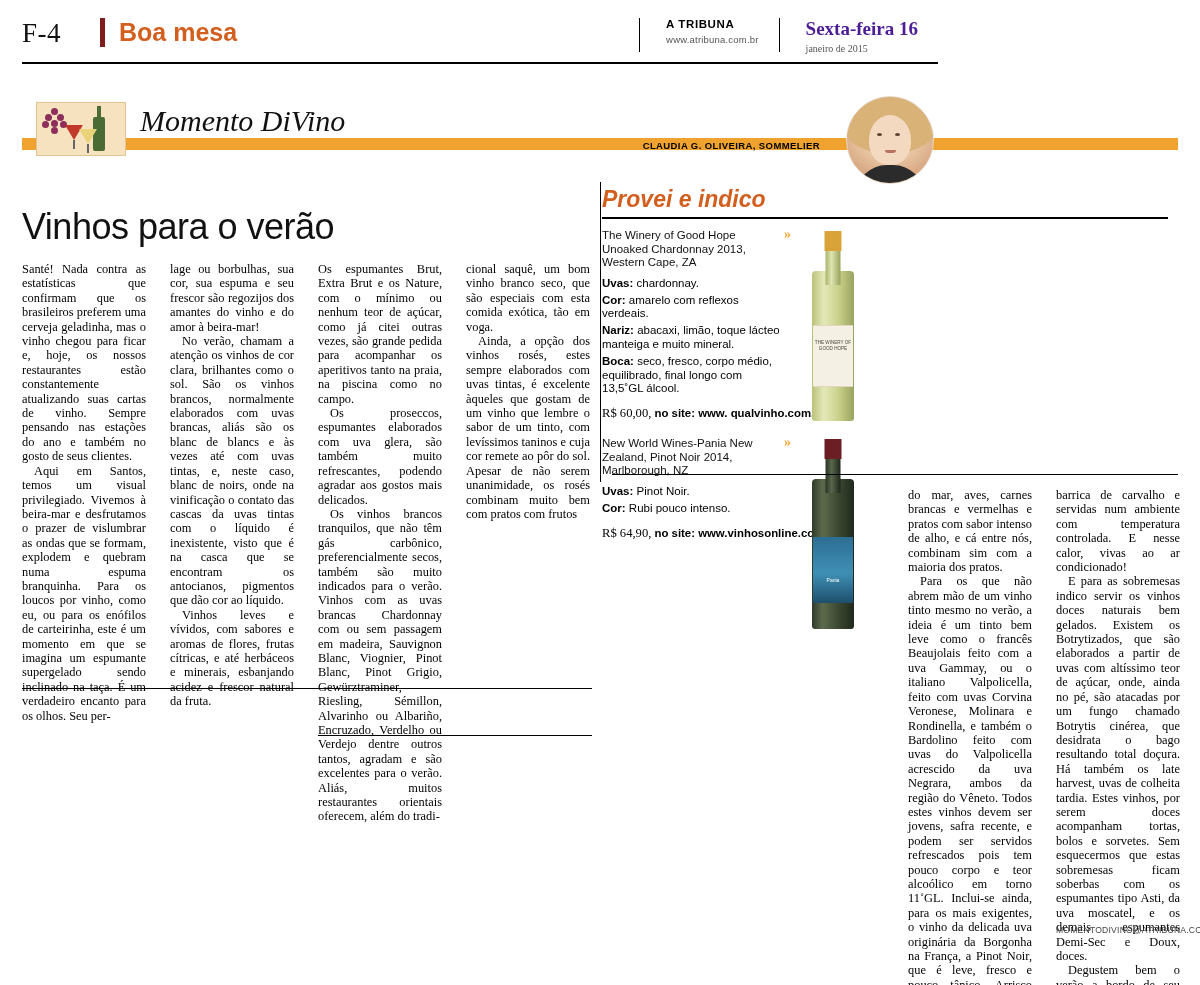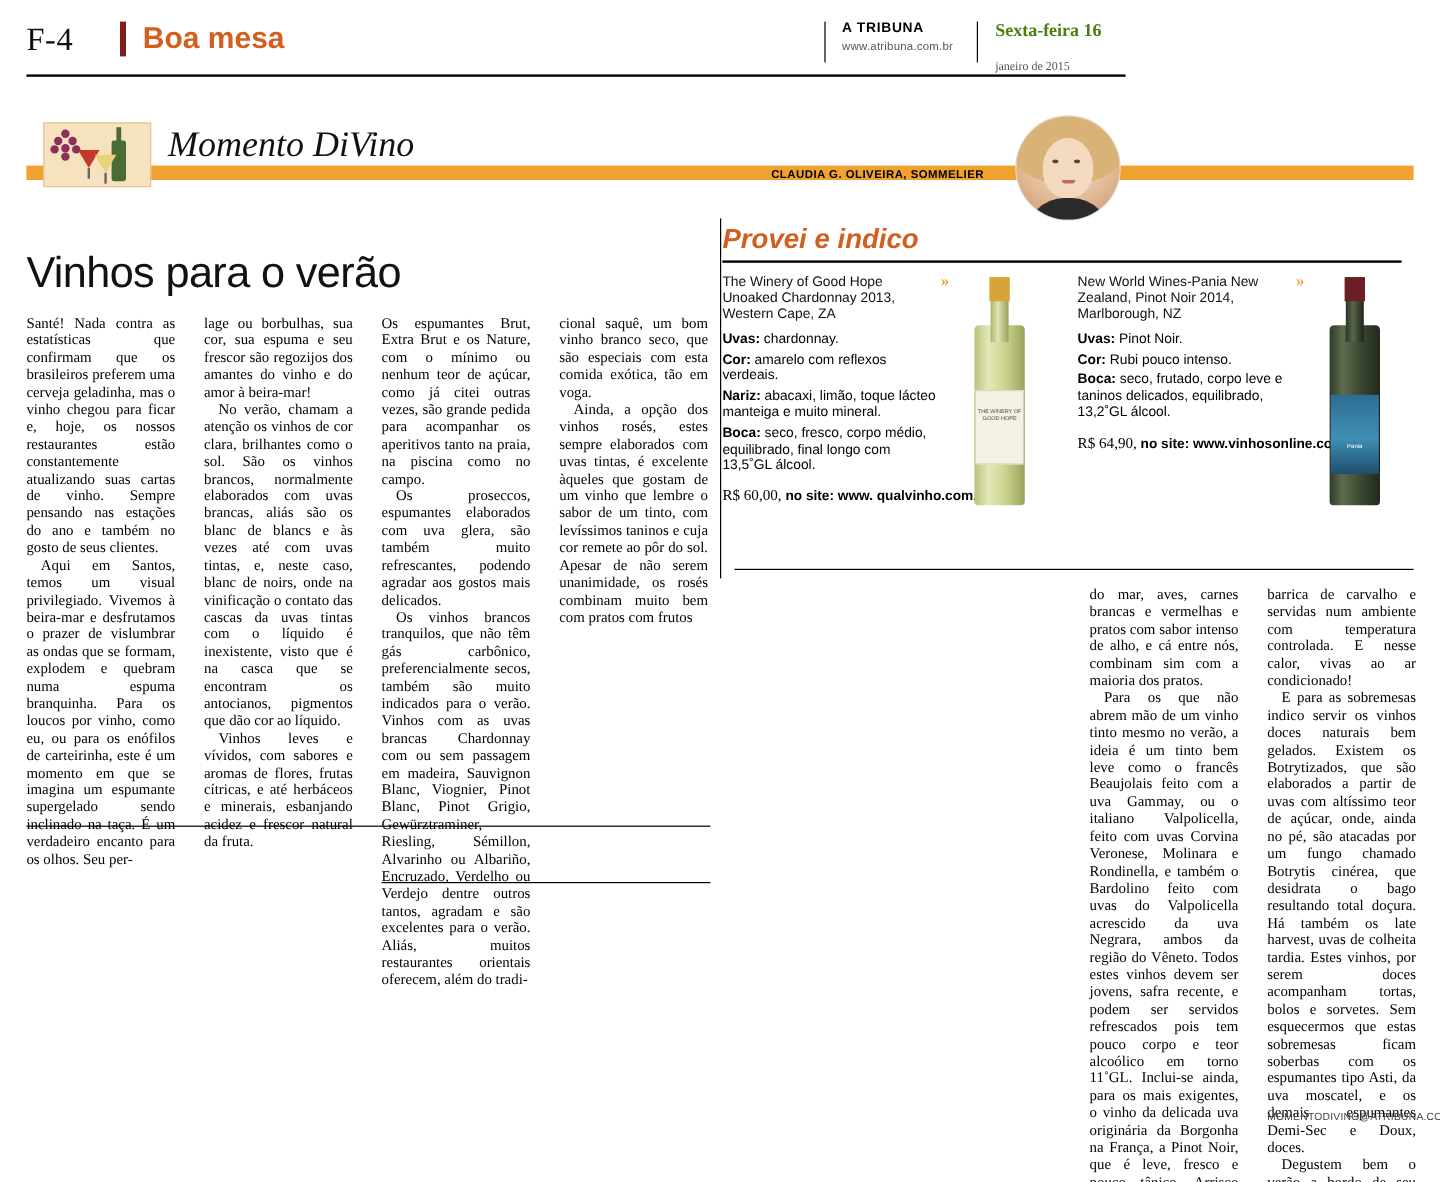--- a/index.html
+++ b/index.html
@@ -47,45 +47,45 @@
     font-size: 25px;
     color: #d35f1f;
     border-left: 5px solid #7f1d1d;
     padding-left: 14px;
     line-height: 29px;
     flex: 0 0 auto;
   }
   .mast-spacer { flex: 1 1 auto; }
   .mast-block {
     border-left: 1px solid #000;
-    padding-left: 14px;
+    padding-left: 26px;
     padding-right: 20px;
     height: 34px;
   }
   .mast-block.no-rule { border-left: 1px solid #000; }
   .mast-title {
     font-family: "Liberation Sans", sans-serif;
     font-size: 11.5px;
     font-weight: bold;
     letter-spacing: 0.6px;
     color: #000;
     margin-bottom: 4px;
   }
   .mast-sub {
     font-family: "Liberation Sans", sans-serif;
     font-size: 9.5px;
     color: #555;
     letter-spacing: 0.2px;
   }
   .mast-date {
     font-family: "Liberation Serif", serif;
-    font-size: 15px;
+    font-size: 19px;
     font-weight: bold;
-    color: #4d7c0f;
-    margin-bottom: 15px;
+    color: #4c1d95;
+    margin-bottom: 3px;
   }
   .mast-year {
     font-family: "Liberation Serif", serif;
     font-size: 10px;
     color: #555;
   }
 
   
   .logobar {
     position: absolute;
@@ -296,21 +296,22 @@
     color: #d35f1f;
     margin-bottom: 4px;
   }
   .provei-underline {
     width: 566px;
     border-top: 2px solid #000;
     margin-bottom: 10px;
   }
   .wines {
     display: flex;
-    gap: 26px;
+    gap: 16px;
+    flex-direction: column;
   }
   .wine {
     width: 270px;
     position: relative;
   }
   .wine-head {
     display: flex;
     align-items: flex-start;
   }
   .wine-name {
@@ -561,21 +562,20 @@
       </div>
 
       <div class="wine">
         <div class="wine-head">
           <div class="wine-name">New World Wines-Pania New Zealand, Pinot Noir 2014, Marlborough, NZ</div>
           <div class="chev">»</div>
         </div>
         <div class="wine-specs">
           <div><b>Uvas:</b><span> Pinot Noir.</span></div>
           <div><b>Cor:</b><span> Rubi pouco intenso.</span></div>
-          <div><b>Boca:</b><span> seco, frutado, corpo leve e taninos delicados, equilibrado, 13,2˚GL álcool.</span></div>
         </div>
         <div class="bottle-img">
           <div class="bt red"></div>
           <div class="neck red"></div>
           <div class="cap red"></div>
           <div class="label-r">Pania</div>
         </div>
         <div class="price">
           <span>R$ 64,90</span>,
           <b>no site: www.vinhosonline.com.</b>

